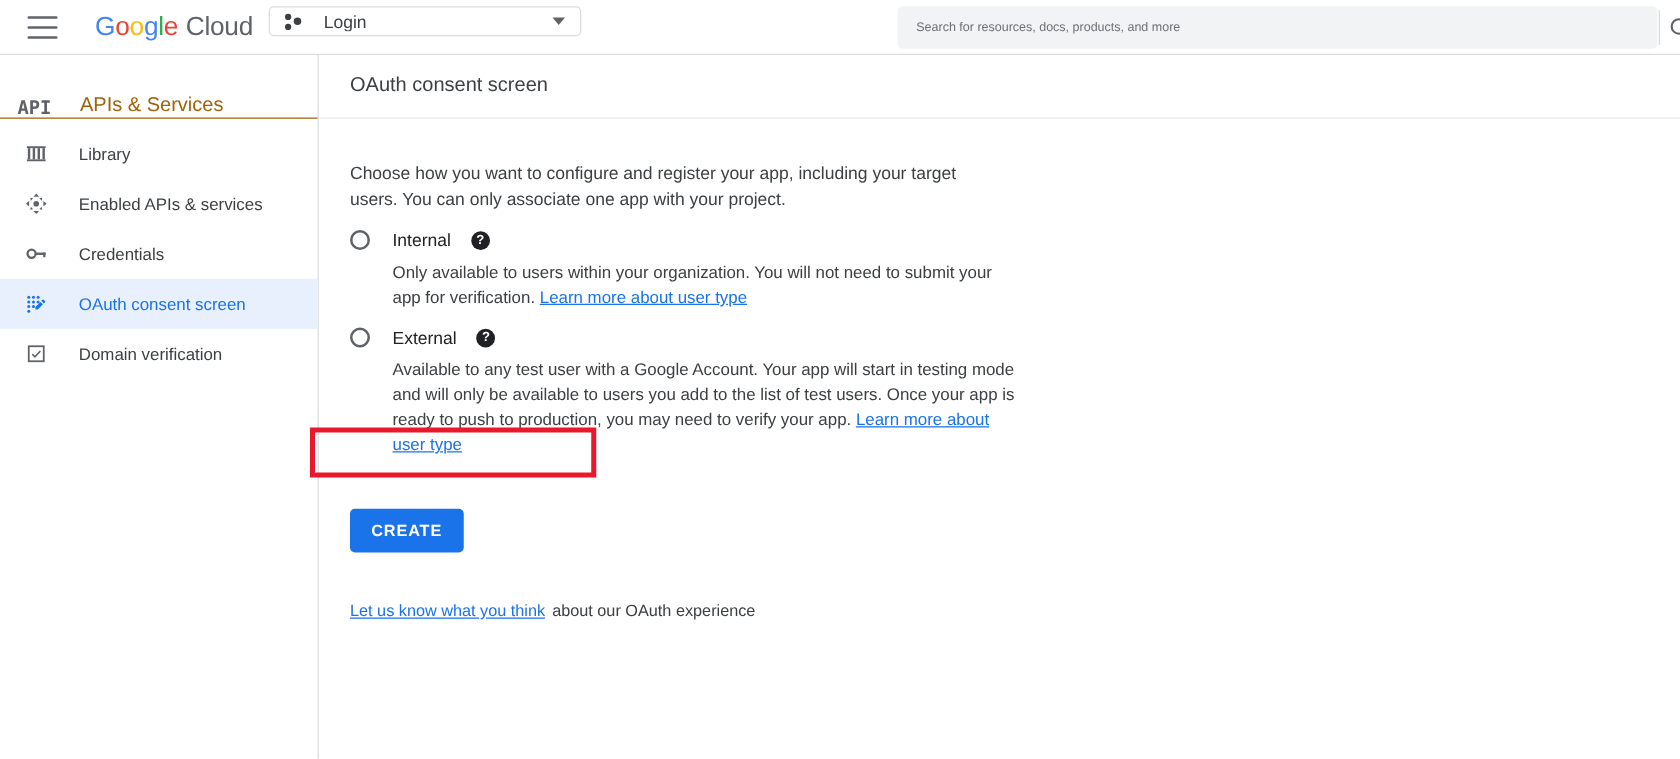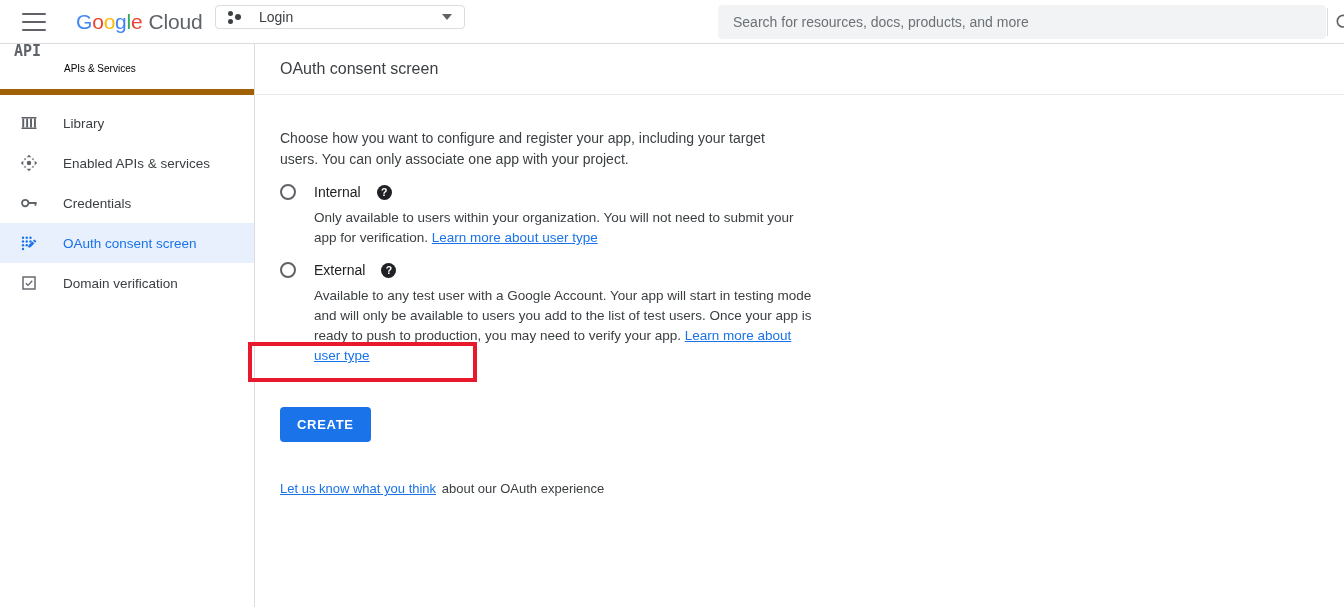--- a/index.html
+++ b/index.html
@@ -114,21 +114,21 @@
     display: flex;
     align-items: center;
     padding: 0 14px;
     cursor: text;
   }
   .searchbox input {
     border: 0;
     outline: 0;
     background: transparent;
     font-family: "Liberation Sans", sans-serif;
-    font-size: 14px;
+    font-size: 10px;
     color: #000000;
     width: 100%;
   }
   .searchbox input::placeholder { color: #6c7176; }
 
   .topbar-divider {
     position: absolute;
     left: 1327px;
     top: 8px;
     width: 1px;
@@ -149,37 +149,37 @@
     position: absolute;
     top: 44px; left: 0;
     width: 255px;
     height: 563px;
     background: #ffffff;
     border-right: 1px solid #dadce0;
   }
   .sidebar-header {
     height: 51px;
     display: flex;
-    align-items: flex-start;
-    border-bottom: 6px solid #a16207;
+    align-items: flex-end;
+    border-bottom: 1px solid #a16207;
   }
   .api-logo {
     margin-left: 14px;
     width: 36px;
     font-family: "DejaVu Sans Mono", monospace;
     font-weight: bold;
     font-size: 15px;
     letter-spacing: 0px;
     color: #5f6368;
     line-height: 1;
   }
   .sidebar-title {
     margin-left: 14px;
-    font-size: 10px;
-    color: #000000;
+    font-size: 16px;
+    color: #a16207;
     white-space: nowrap;
     margin-top: 19px;
   }
   .nav { padding-top: 8px; }
   .nav-item {
     height: 40px;
     display: flex;
     align-items: center;
     cursor: pointer;
     font-size: 13.5px;

